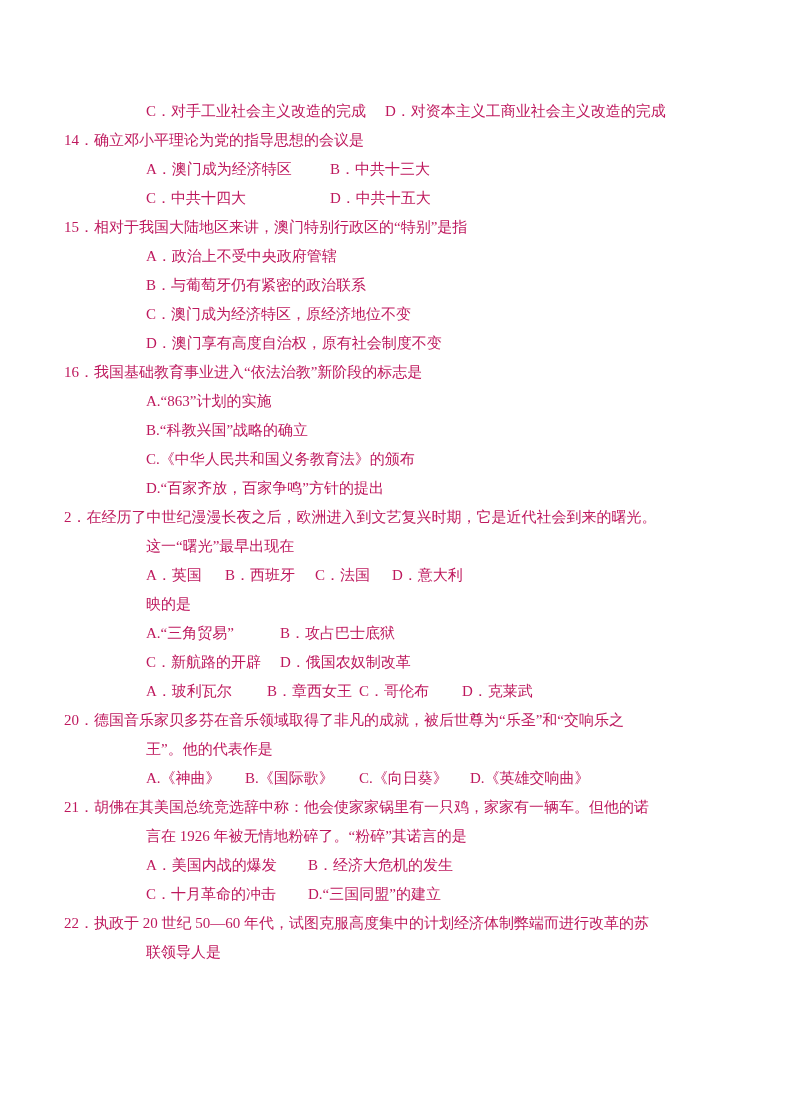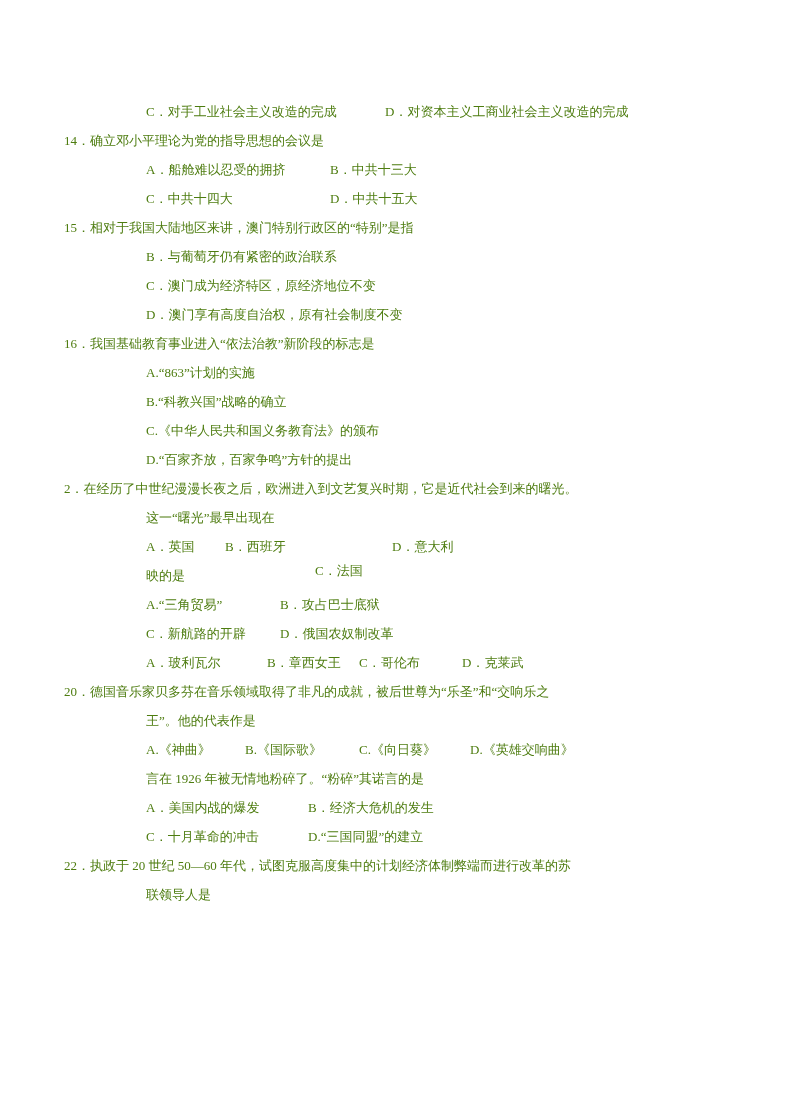--- a/index.html
+++ b/index.html
@@ -5,23 +5,23 @@
   html, body {
     margin: 0;
     padding: 0;
     background: #ffffff;
   }
   .page {
     position: relative;
     width: 790px;
     height: 1119px;
     background: #ffffff;
-    color: #4d7c0f;
+    color: #be185d;
     font-family: "Liberation Serif", "DejaVu Serif", serif;
-    font-size: 13px;
+    font-size: 15px;
     overflow: hidden;
   }
   .doc {
     padding-top: 97px;
   }
   .line {
     position: relative;
     height: 29px;
     line-height: 29px;
     white-space: nowrap;
@@ -31,21 +31,21 @@
   
   .ind { padding-left: 146px; }
   
   .opt { position: absolute; top: 0; }
   .p146 { left: 146px; }
   .p225 { left: 225px; text-align: right; }
   .p245 { left: 245px; }
   .p253 { left: 253px; margin-left: 14px; }
   .p280 { left: 280px; }
   .p308 { left: 308px; }
-  .p315 { left: 315px; margin-top: 24px; }
+  .p315 { left: 315px; }
   .p330 { left: 330px; }
   .p359 { left: 359px; }
   .p385 { left: 385px; }
   .p392 { left: 392px; }
   .p450 { left: 450px; margin-left: 12px; }
   .p470 { left: 470px; }
 </style>
 </head>
 <body>
 
@@ -54,30 +54,33 @@
 
     <div class="line">
       <span class="opt p146">C．对手工业社会主义改造的完成</span>
       <span class="opt p385">D．对资本主义工商业社会主义改造的完成</span>
     </div>
 
     <div class="line q">
       <span>14．确立邓小平理论为党的指导思想的会议是</span>
     </div>
     <div class="line">
-      <span class="opt p146">A．船舱难以忍受的拥挤</span>
+      <span class="opt p146">A．澳门成为经济特区</span>
       <span class="opt p330">B．中共十三大</span>
     </div>
     <div class="line">
       <span class="opt p146">C．中共十四大</span>
       <span class="opt p330">D．中共十五大</span>
     </div>
 
     <div class="line q">
       <span>15．相对于我国大陆地区来讲，澳门特别行政区的“特别”是指</span>
+    </div>
+    <div class="line ind">
+      <span>A．政治上不受中央政府管辖</span>
     </div>
     <div class="line ind">
       <span>B．与葡萄牙仍有紧密的政治联系</span>
     </div>
     <div class="line ind">
       <span>C．澳门成为经济特区，原经济地位不变</span>
     </div>
     <div class="line ind">
       <span>D．澳门享有高度自治权，原有社会制度不变</span>
     </div>
@@ -136,20 +139,23 @@
     <div class="line ind">
       <span>王”。他的代表作是</span>
     </div>
     <div class="line">
       <span class="opt p146">A.《神曲》</span>
       <span class="opt p245">B.《国际歌》</span>
       <span class="opt p359">C.《向日葵》</span>
       <span class="opt p470">D.《英雄交响曲》</span>
     </div>
 
+    <div class="line q">
+      <span>21．胡佛在其美国总统竞选辞中称：他会使家家锅里有一只鸡，家家有一辆车。但他的诺</span>
+    </div>
     <div class="line ind">
       <span>言在 1926 年被无情地粉碎了。“粉碎”其诺言的是</span>
     </div>
     <div class="line">
       <span class="opt p146">A．美国内战的爆发</span>
       <span class="opt p308">B．经济大危机的发生</span>
     </div>
     <div class="line">
       <span class="opt p146">C．十月革命的冲击</span>
       <span class="opt p308">D.“三国同盟”的建立</span>

